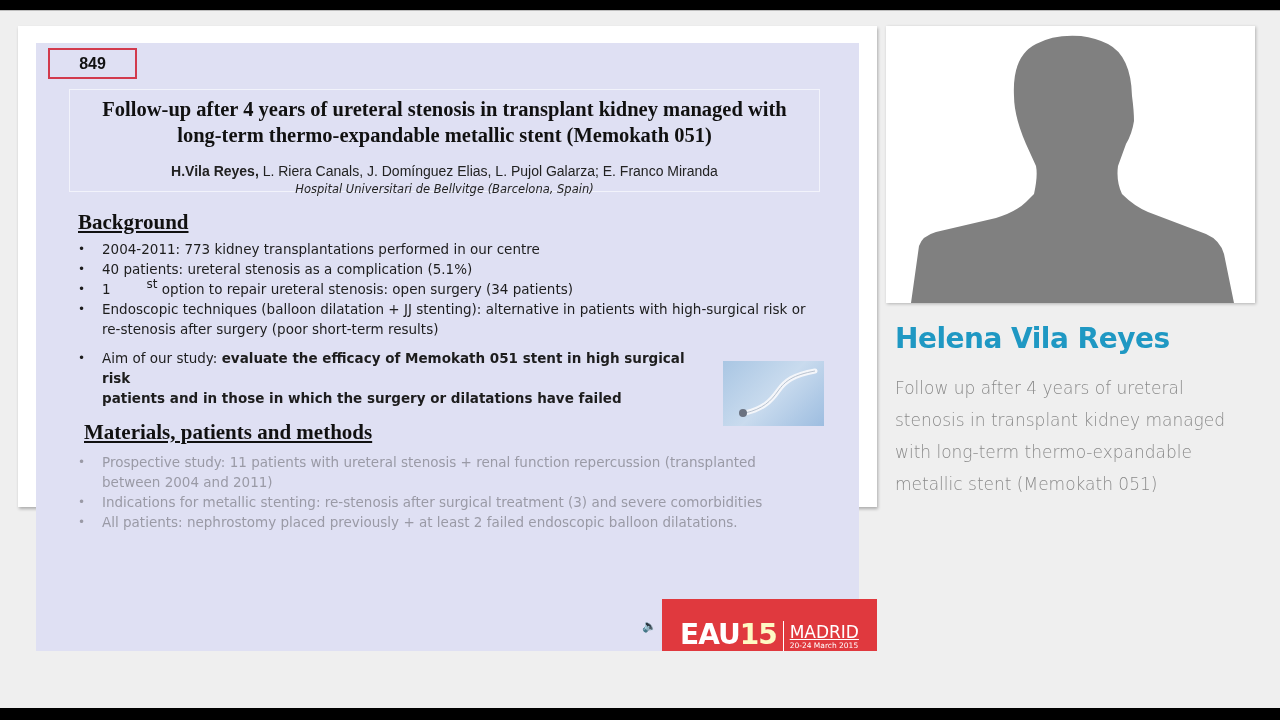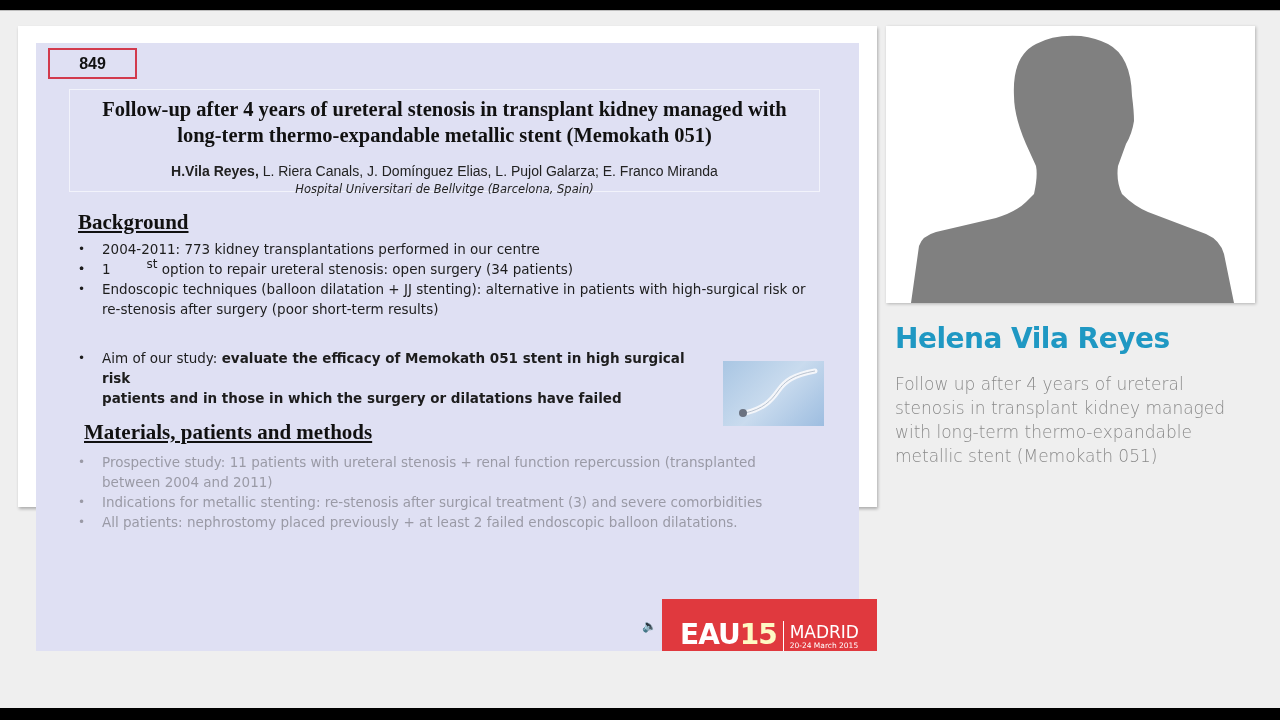--- a/index.html
+++ b/index.html
@@ -54,36 +54,36 @@
     }
 
     .eau-logo {
       position: absolute; left: 626px; top: 556px; width: 215px; height: 52px;
       background: #e0393e; display: flex; align-items: flex-end; padding-left: 18px;
     }
     .eau-text { font-family: "DejaVu Sans", sans-serif; font-weight: bold; font-size: 28px; color: #fff; letter-spacing: -1px; }
     .eau-num { font-family: "DejaVu Sans", sans-serif; font-weight: bold; font-size: 28px; color: #fef9c3; letter-spacing: -1px; }
     .eau-sep { width: 1px; height: 30px; background: #fff; margin: 0 6px; }
     .eau-right { display: flex; flex-direction: column; }
-    .eau-city { font-family: "DejaVu Sans", sans-serif; font-size: 17px; color: #fff; line-height: 18px; }
+    .eau-city { font-family: "DejaVu Sans", sans-serif; font-size: 17px; color: #fff; line-height: 18px; text-decoration: underline; }
     .eau-date { font-family: "DejaVu Sans", sans-serif; font-size: 7.5px; color: #fff; line-height: 10px; }
     .speaker-glyph { position: absolute; left: 606px; top: 576px; font-size: 12px; color: #f2f2fa; }
 
     
     .photo-card {
       position: absolute; left: 886px; top: 26px; width: 369px; height: 277px;
       background: #fff; box-shadow: 1px 1px 3px rgba(0,0,0,0.25);
     }
     .speaker-name {
       position: absolute; left: 895px; top: 322px; font-family: "DejaVu Sans", sans-serif;
       font-weight: bold; font-size: 28px; color: #1f98c3; letter-spacing: -0.5px;
     }
     .talk-title {
       position: absolute; left: 895px; top: 372px; width: 360px;
-      font-family: "DejaVu Sans", sans-serif; font-size: 17px; line-height: 24px;
+      font-family: "DejaVu Sans", sans-serif; font-size: 17px; line-height: 32px;
       color: #8a8a8a; font-weight: 300;
     }
   </style>
 </head>
 <body>
 
 <div class="topbar"></div>
 
 <div class="stage">
 </div>
@@ -98,21 +98,21 @@
         <div>long-term thermo-expandable metallic stent (Memokath 051)</div>
       </div>
       <div class="authors"><b>H.Vila Reyes,</b><span> L. Riera Canals, J. Domínguez Elias, L. Pujol Galarza; E. Franco Miranda</span></div>
       <div class="affil">Hospital Universitari de Bellvitge (Barcelona, Spain)</div>
     </div>
 
     <div class="section-title" style="left:42px; top:167px;">Background</div>
 
     <ul class="bullets" style="left:40px; top:196px; width:760px;">
       <li><span class="dot">•</span><span>2004-2011: 773 kidney transplantations performed in our centre</span></li>
-      <li><span class="dot">•</span></li>
+      <li><span class="dot">•</span><span>40 patients: ureteral stenosis as a complication (5.1%)</span></li>
       <li><span class="dot">•</span><span>1</span><sup>st</sup><span> option to repair ureteral stenosis: open surgery (34 patients)</span></li>
       <li><span class="dot">•</span><span>Endoscopic techniques (balloon dilatation + JJ stenting): alternative in patients with high-surgical risk or</span><br><span>re-stenosis after surgery (poor short-term results)</span></li>
     </ul>
 
     <ul class="bullets" style="left:40px; top:305px; width:640px;">
       <li><span class="dot">•</span><span>Aim of our study: </span><b>evaluate the efficacy of Memokath 051 stent in high surgical risk</b><br><b>patients and in those in which the surgery or dilatations have failed</b></li>
     </ul>
 
     <div class="stent-img">
       <svg width="101" height="65" viewBox="0 0 101 65">

